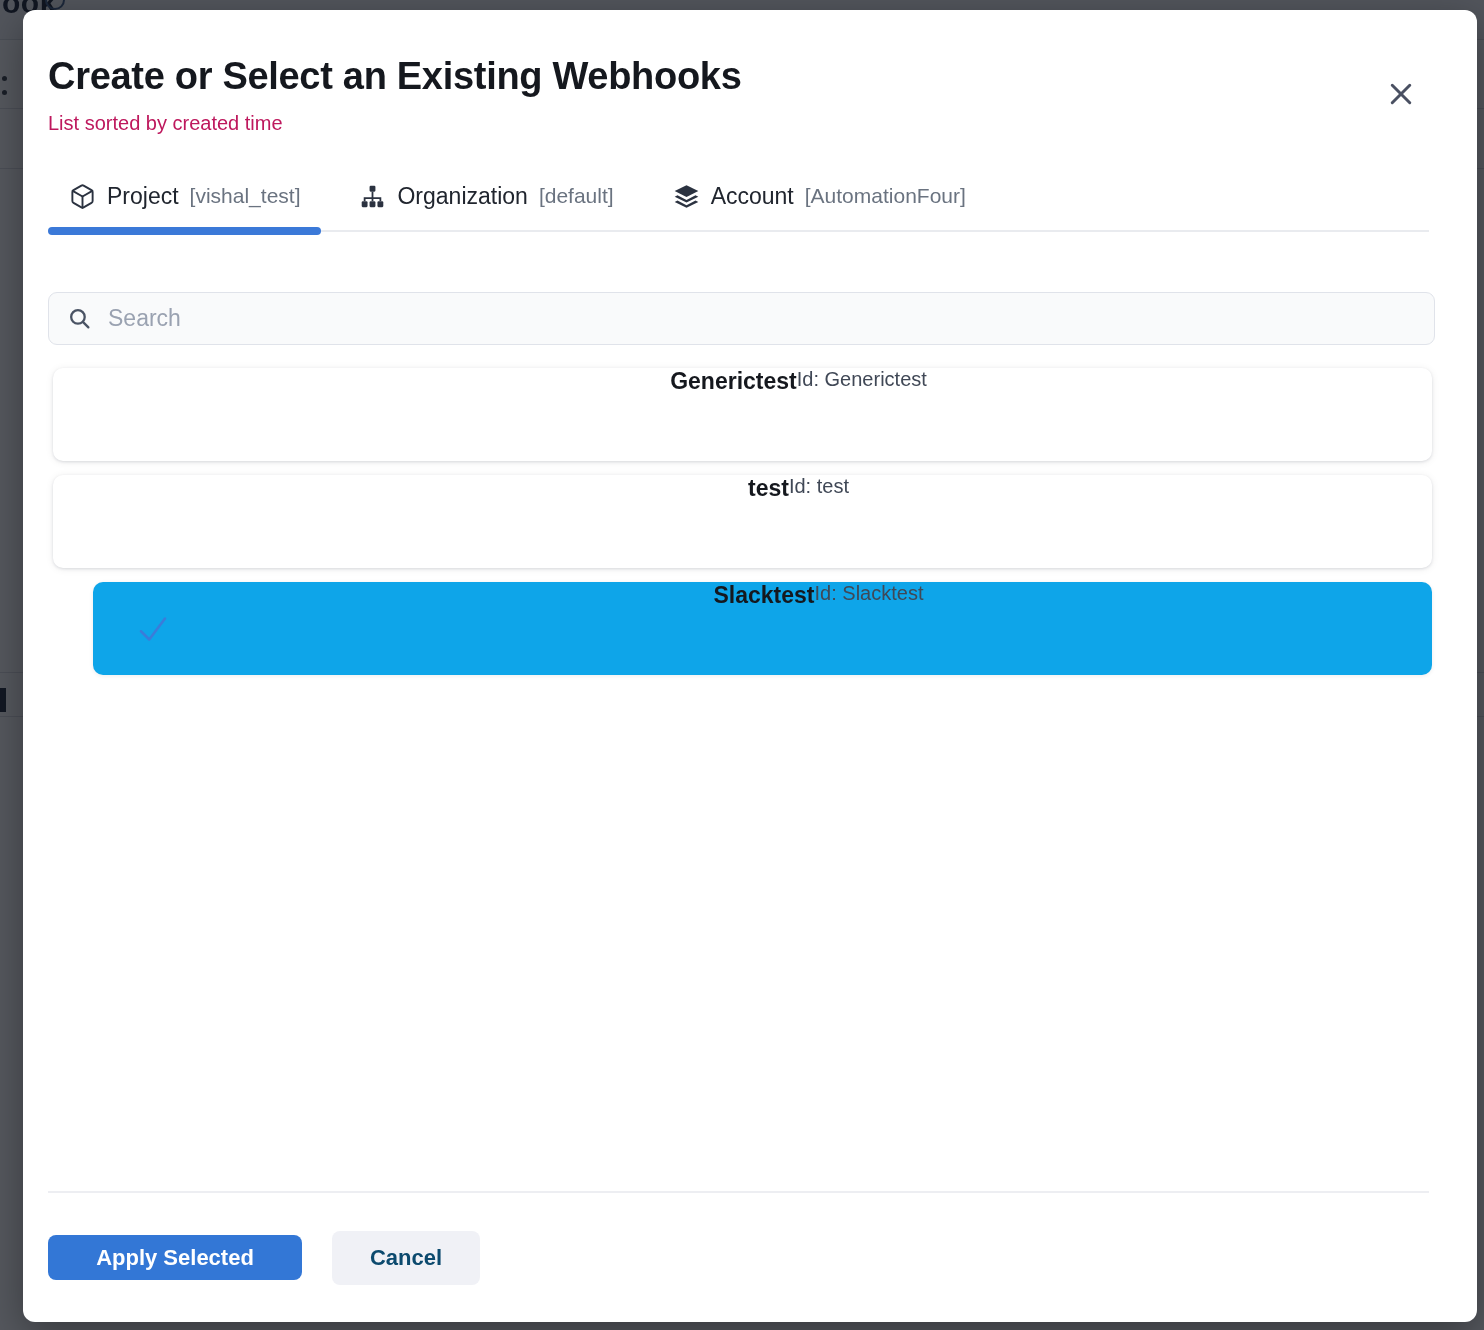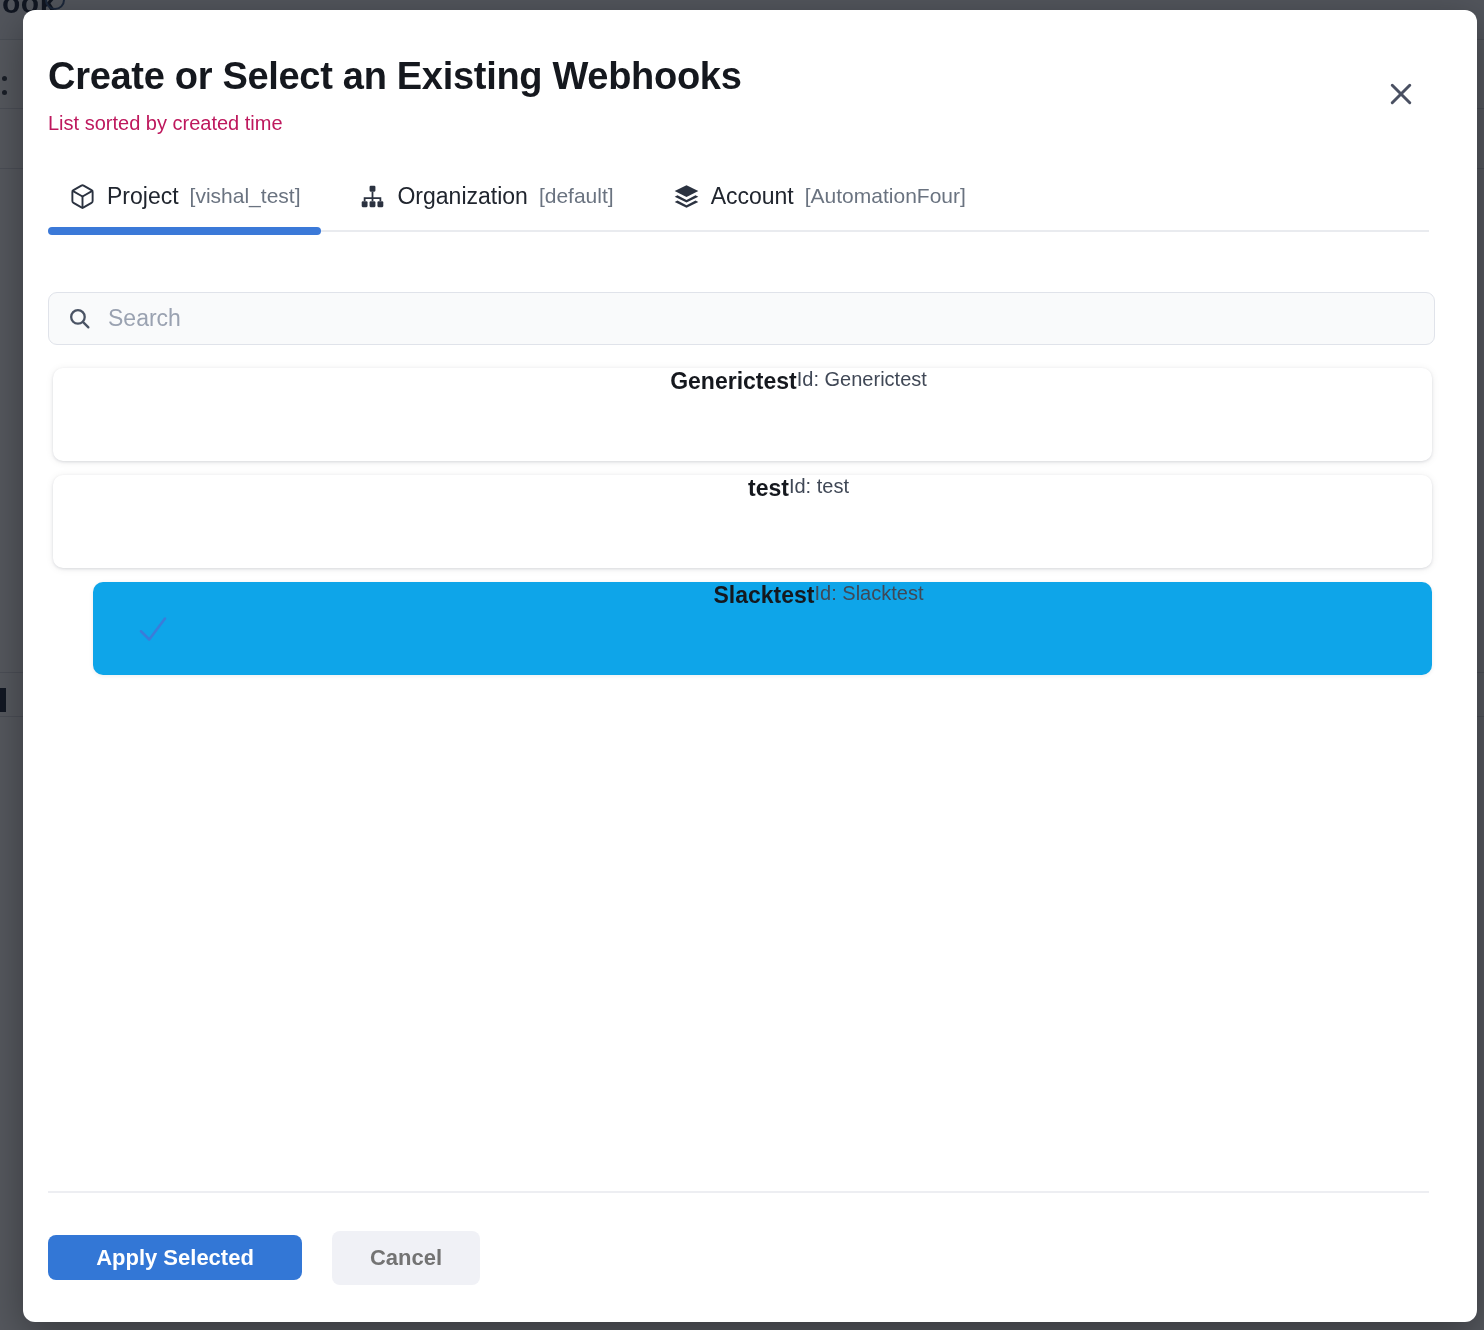--- a/index.html
+++ b/index.html
@@ -74,21 +74,21 @@
   .item-name { font-size: 23px; font-weight: bold; color: #15181e; margin-bottom: 6px; }
   .item-id { font-size: 20px; color: #404856; }
 
   
   .footer { position: absolute; left: 25px; right: 48px; bottom: 0; height: 131px;
     border-top: 2px solid #edeef2; display: flex; align-items: center; }
   .btn { border: none; border-radius: 8px; font-family: inherit; font-weight: bold;
     font-size: 22px; cursor: pointer; }
   .btn-primary { width: 254px; height: 45px; background: #3377d6; color: #ffffff; }
   .btn-secondary { width: 148px; height: 54px; margin-left: 30px; background: #f0f1f6;
-    color: #737373; }
+    color: #0c4a6e; }
 </style>
 </head>
 <body>
 
 <div class="bg-page">
   <div class="bg-topband"></div>
   <div class="bg-heading">ook</div>
   <div class="bg-info-circle"></div>
   <div class="bg-dot" style="top:76px"></div>
   <div class="bg-dot" style="top:90px"></div>

